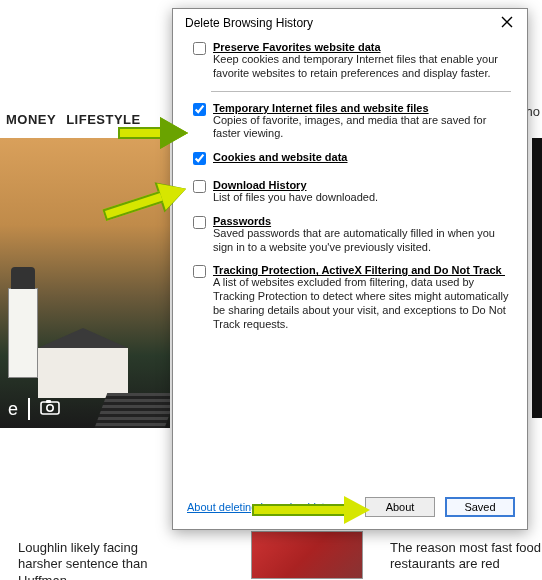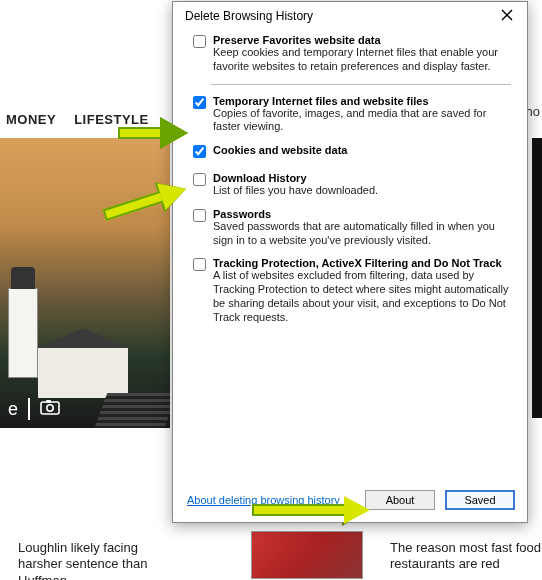--- a/index.html
+++ b/index.html
@@ -6,21 +6,21 @@
   body {
     width: 542px; height: 580px;
     font-family: "Segoe UI", Tahoma, sans-serif;
     font-size: 11px;
     background: #fff;
     position: relative;
     overflow: hidden;
   }
   
   .bg-page { position: absolute; inset: 0; }
-  .bg-nav { position: absolute; top: 112px; left: 6px; display: flex; gap: 18px; font-size: 13px; font-weight: 600; color: #222; }
+  .bg-nav { position: absolute; top: 112px; left: 6px; display: flex; gap: 10px; font-size: 13px; font-weight: 600; color: #222; }
   .bg-nav span { letter-spacing: .5px; }
   .bg-hero {
     position: absolute; top: 138px; left: 0; width: 170px; height: 290px;
     background: linear-gradient(to bottom, #d9a05b 0%, #c08b4a 30%, #6b5a3a 55%, #2a3a2a 75%, #1a1a1a 100%);
     overflow: hidden;
   }
   .lighthouse {
     position: absolute; left: 8px; top: 150px; width: 30px; height: 90px;
     background: #f4f4f0; border: 1px solid #888;
   }
@@ -34,32 +34,32 @@
   .hero-ctrl { position:absolute; bottom:8px; left:8px; display:flex; align-items:center; gap:10px; color:#fff; font-size:18px; }
   .hero-bar { width:2px; height:22px; background:#fff; }
   .bg-right-strip { position:absolute; top:138px; right:0; width:10px; height:280px; background:#111; }
   .bg-right-text { position:absolute; top:104px; right:2px; font-size:13px; color:#333; }
   .bg-story-left { position:absolute; left:18px; top:540px; width:156px; font-size:13px; color:#222; line-height:1.25; }
   .bg-story-right { position:absolute; left:390px; top:540px; width:160px; font-size:13px; color:#222; line-height:1.25; }
   .bg-thumb { position:absolute; left:252px; top:532px; width:110px; height:46px; background:#555; background:linear-gradient(135deg,#c33 0%,#a22 50%,#833 100%); outline:1px solid #999; }
 
   
   .dialog {
-    position: absolute; left: 172px; top: 1px; width: 356px; height: 522px;
+    position: absolute; left: 172px; top: 8px; width: 356px; height: 522px;
     background: #fff; border: 1px solid #888;
     box-shadow: 0 3px 14px rgba(0,0,0,.35);
     display: flex; flex-direction: column;
   }
   .titlebar { display:flex; justify-content:space-between; align-items:center; padding:6px 10px 4px 12px; }
   .titlebar .t { font-size:12px; }
   .close-x { font-size:14px; padding:0 4px; cursor:pointer; }
   .body { flex:1; padding: 6px 16px 0 40px; overflow:hidden; }
   .opt { margin-bottom: 10px; position:relative; }
   .opt input[type=checkbox] { position:absolute; left:-20px; top:1px; width:13px; height:13px; }
-  .opt .lbl { font-weight: 700; font-size: 11px; }
+  .opt .lbl { font-weight: 700; font-size: 11px; text-decoration: underline; }
   .opt .desc { font-size: 11px; color: #222; line-height: 1.25; }
   .divider { border-top:1px solid #bbb; margin: 6px 0 10px -2px; }
   .footer { display:flex; align-items:center; justify-content:flex-end; gap:10px; padding: 8px 12px 12px 14px; }
   .footer a { color:#0066cc; font-size:11px; line-height:1.1; margin-right:auto; }
   .btn { min-width:70px; padding:3px 10px; font-size:11px; background:#eee; border:1px solid #999; cursor:pointer; }
   .btn.primary { border:2px solid #3a7bd5; background:#f4f8ff; padding:2px 10px; }
 
   
   .arrow { position:absolute; pointer-events:none; }
   .arrow-shaft { position:absolute; background:#d6e600; border:2px solid #6aa300; }

